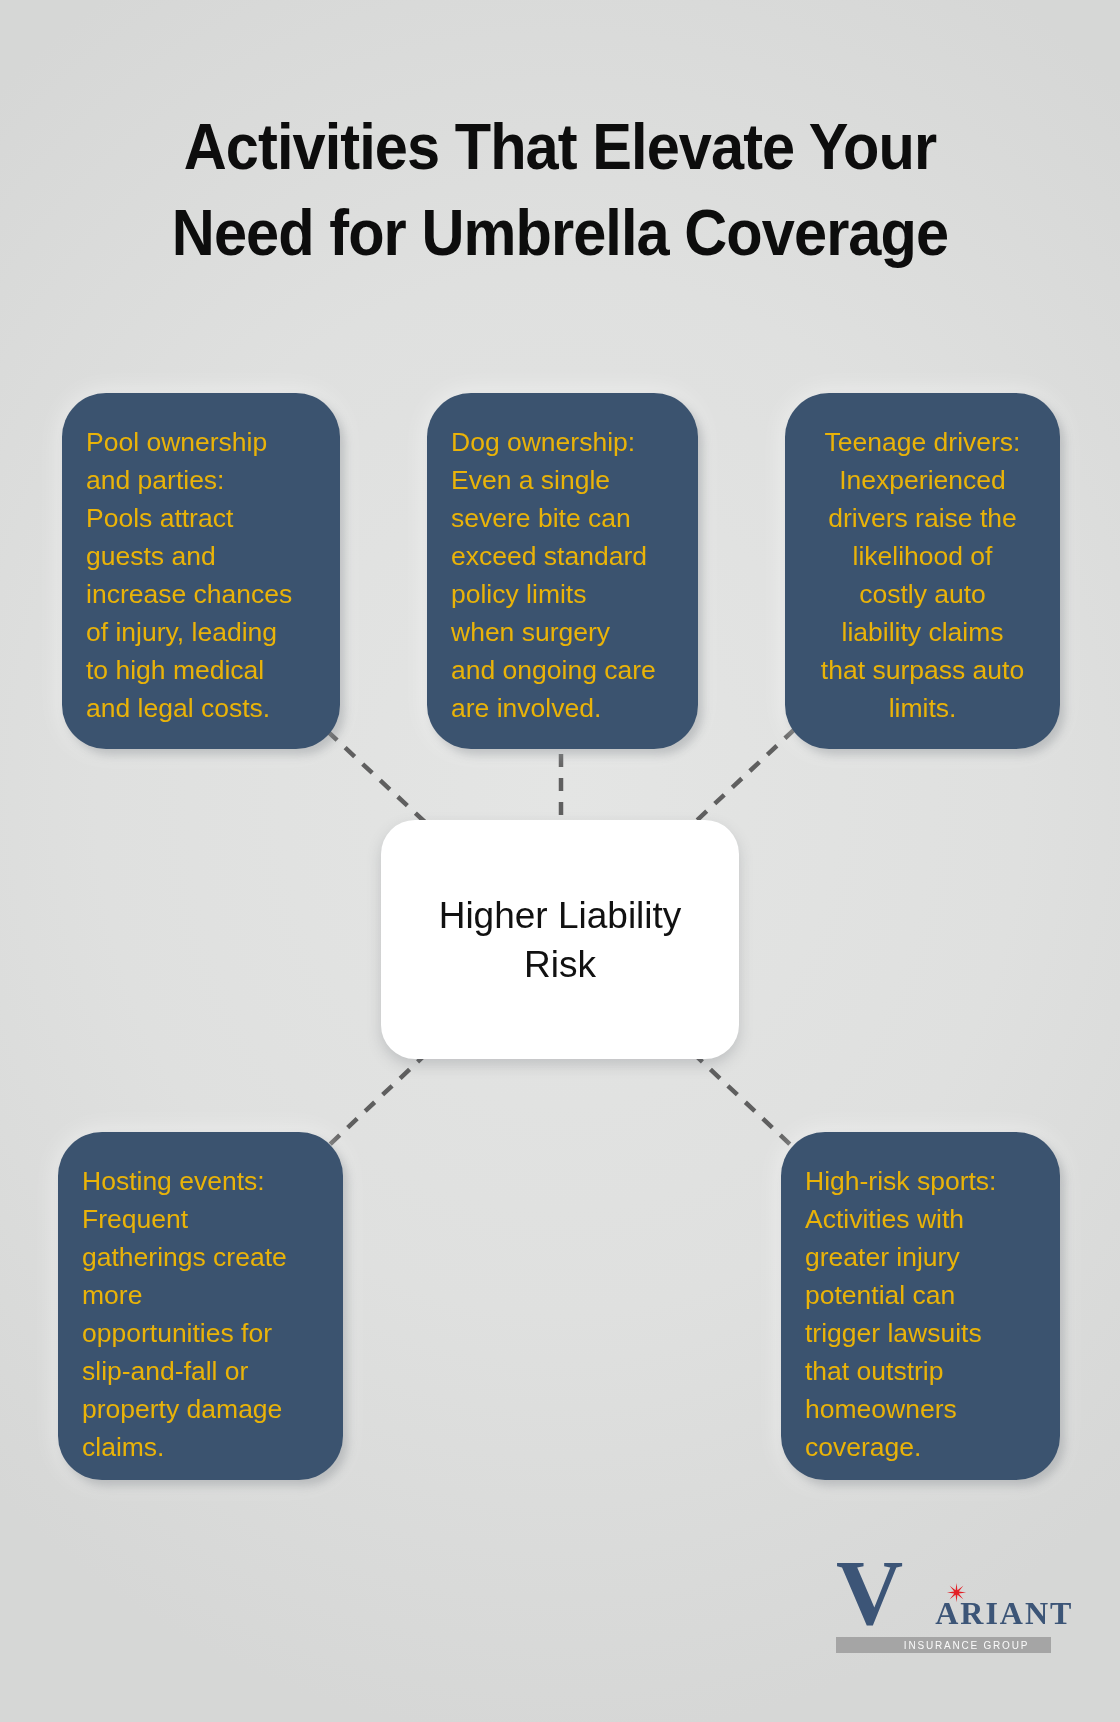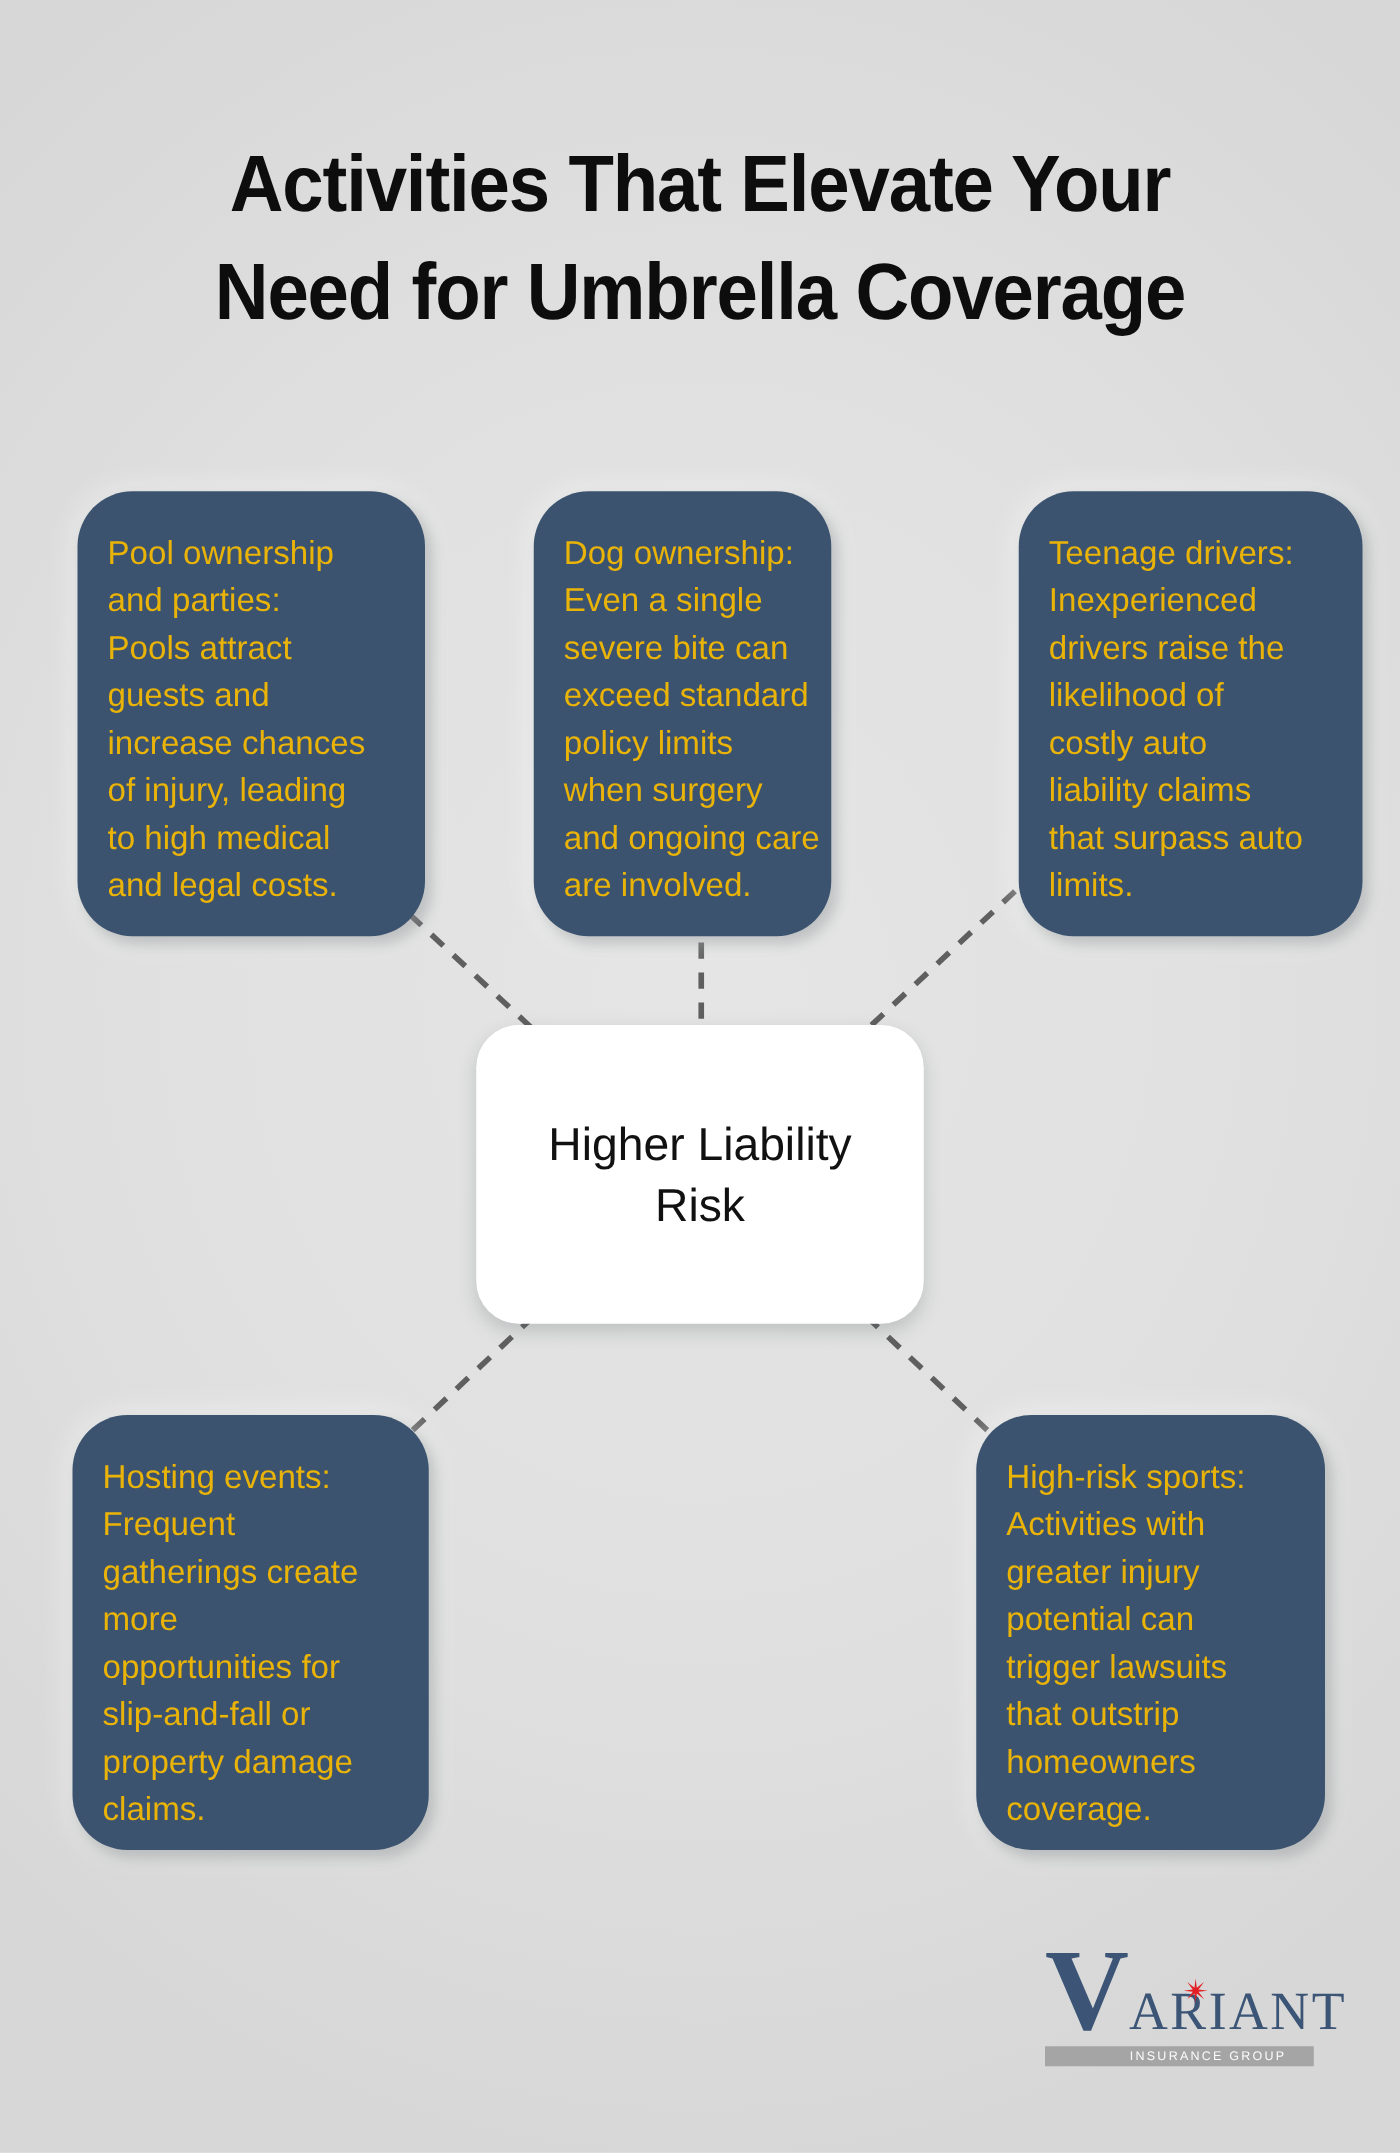--- a/index.html
+++ b/index.html
@@ -16,22 +16,22 @@
   .connectors{position:absolute;left:0;top:0;z-index:1;}
   .node{
     position:absolute;z-index:2;background:#3b536f;color:#eab308;
     border-radius:44px;padding:30px 24px;font-size:26.5px;line-height:38px;
     white-space:pre;overflow:hidden;box-sizing:border-box;
     box-shadow:5px 6px 10px rgba(80,85,92,0.28), 0 0 26px rgba(255,255,255,0.55);
   }
   .node-top{top:393px;height:356px;}
   .node-bottom{top:1132px;height:348px;}
   #node-pool{left:62px;width:278px;}
-  #node-dog{left:427px;width:238px;}
-  #node-teen{left:815px;width:275px;}
+  #node-dog{left:427px;width:271px;}
+  #node-teen{left:785px;width:275px;text-align:center;}
   #node-events{left:58px;width:285px;}
   #node-sports{left:781px;width:279px;}
   .center-node{
     position:absolute;z-index:3;left:381px;top:820px;width:358px;height:239px;
     background:#ffffff;border-radius:34px;display:flex;align-items:center;justify-content:center;
     text-align:center;font-weight:normal;font-size:37px;line-height:49px;color:#111111;
     white-space:pre-line;box-shadow:0 6px 14px rgba(95,100,108,0.25);
   }
   .logo{position:absolute;z-index:4;}
   .logo-bar{
@@ -41,21 +41,21 @@
   }
   .logo-bar span{
     color:#fbfbfb;font-size:10px;letter-spacing:1.8px;white-space:nowrap;
     font-family:"Liberation Sans",sans-serif;
   }
   .logo-word{
     position:absolute;left:836px;top:1546px;z-index:5;display:flex;align-items:baseline;
     color:#3c5577;font-family:"Liberation Serif", serif;
   }
   .logo-v{font-size:93px;line-height:1;font-weight:bold;}
-  .logo-rest{font-size:43px;line-height:1;letter-spacing:2px;font-weight:normal;}
+  .logo-rest{font-size:32px;line-height:1;letter-spacing:2px;font-weight:bold;margin-left:32px;}
   .logo-star{position:absolute;left:946px;top:1582px;width:21px;height:21px;z-index:6;}
   .logo-star svg{display:block;width:100%;height:100%;fill:#e31e24;}
 </style>
 </head>
 <body>
 
 <div id="canvas">
 
   <div class="title">
     <div>Activities That Elevate Your</div>

